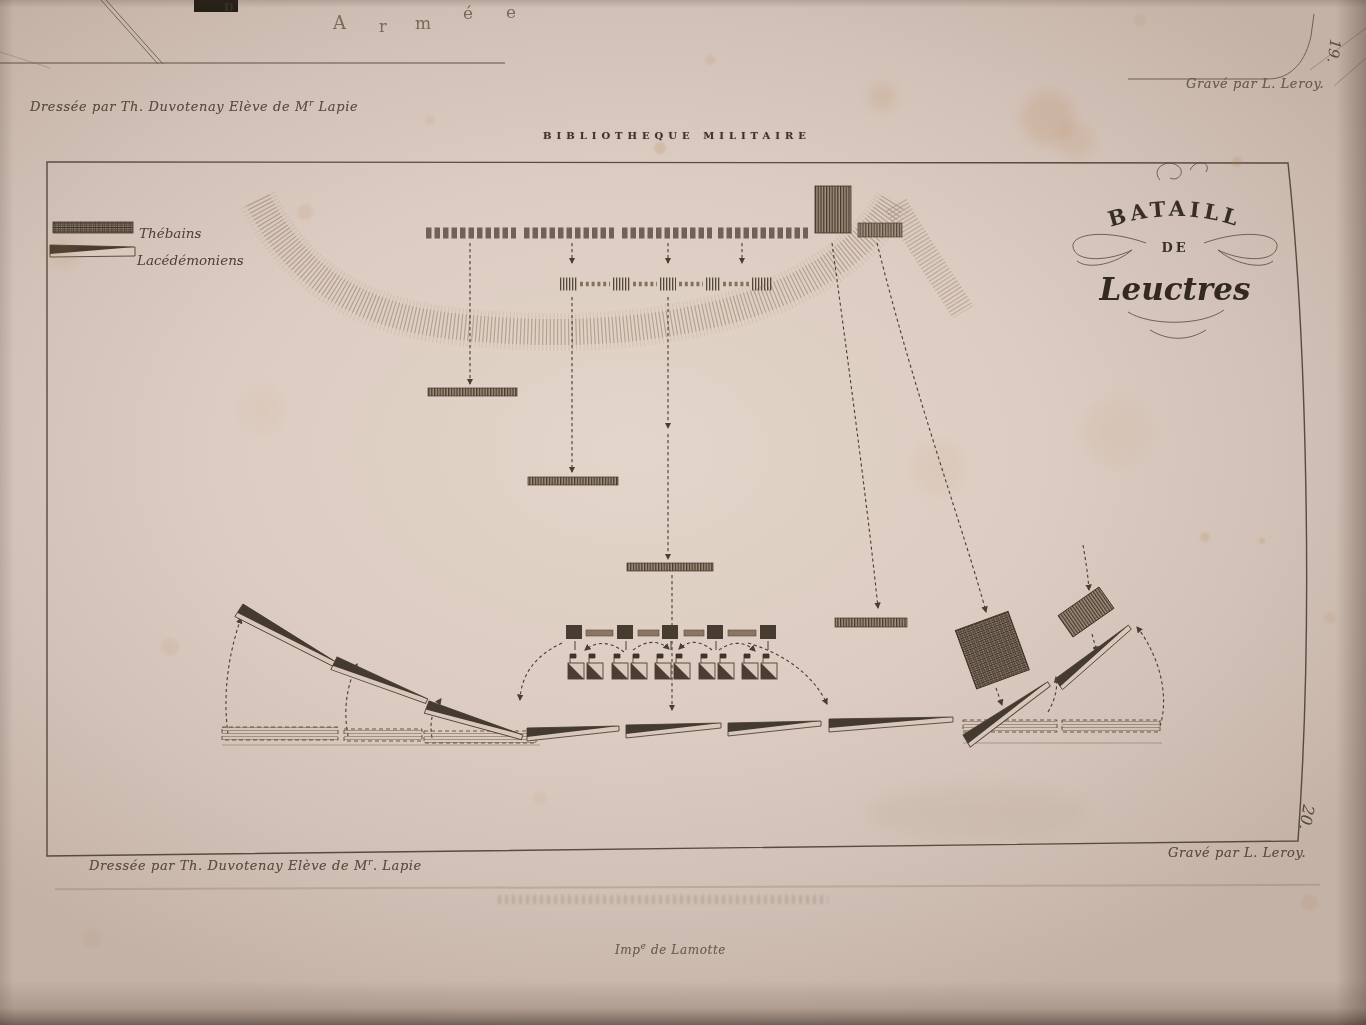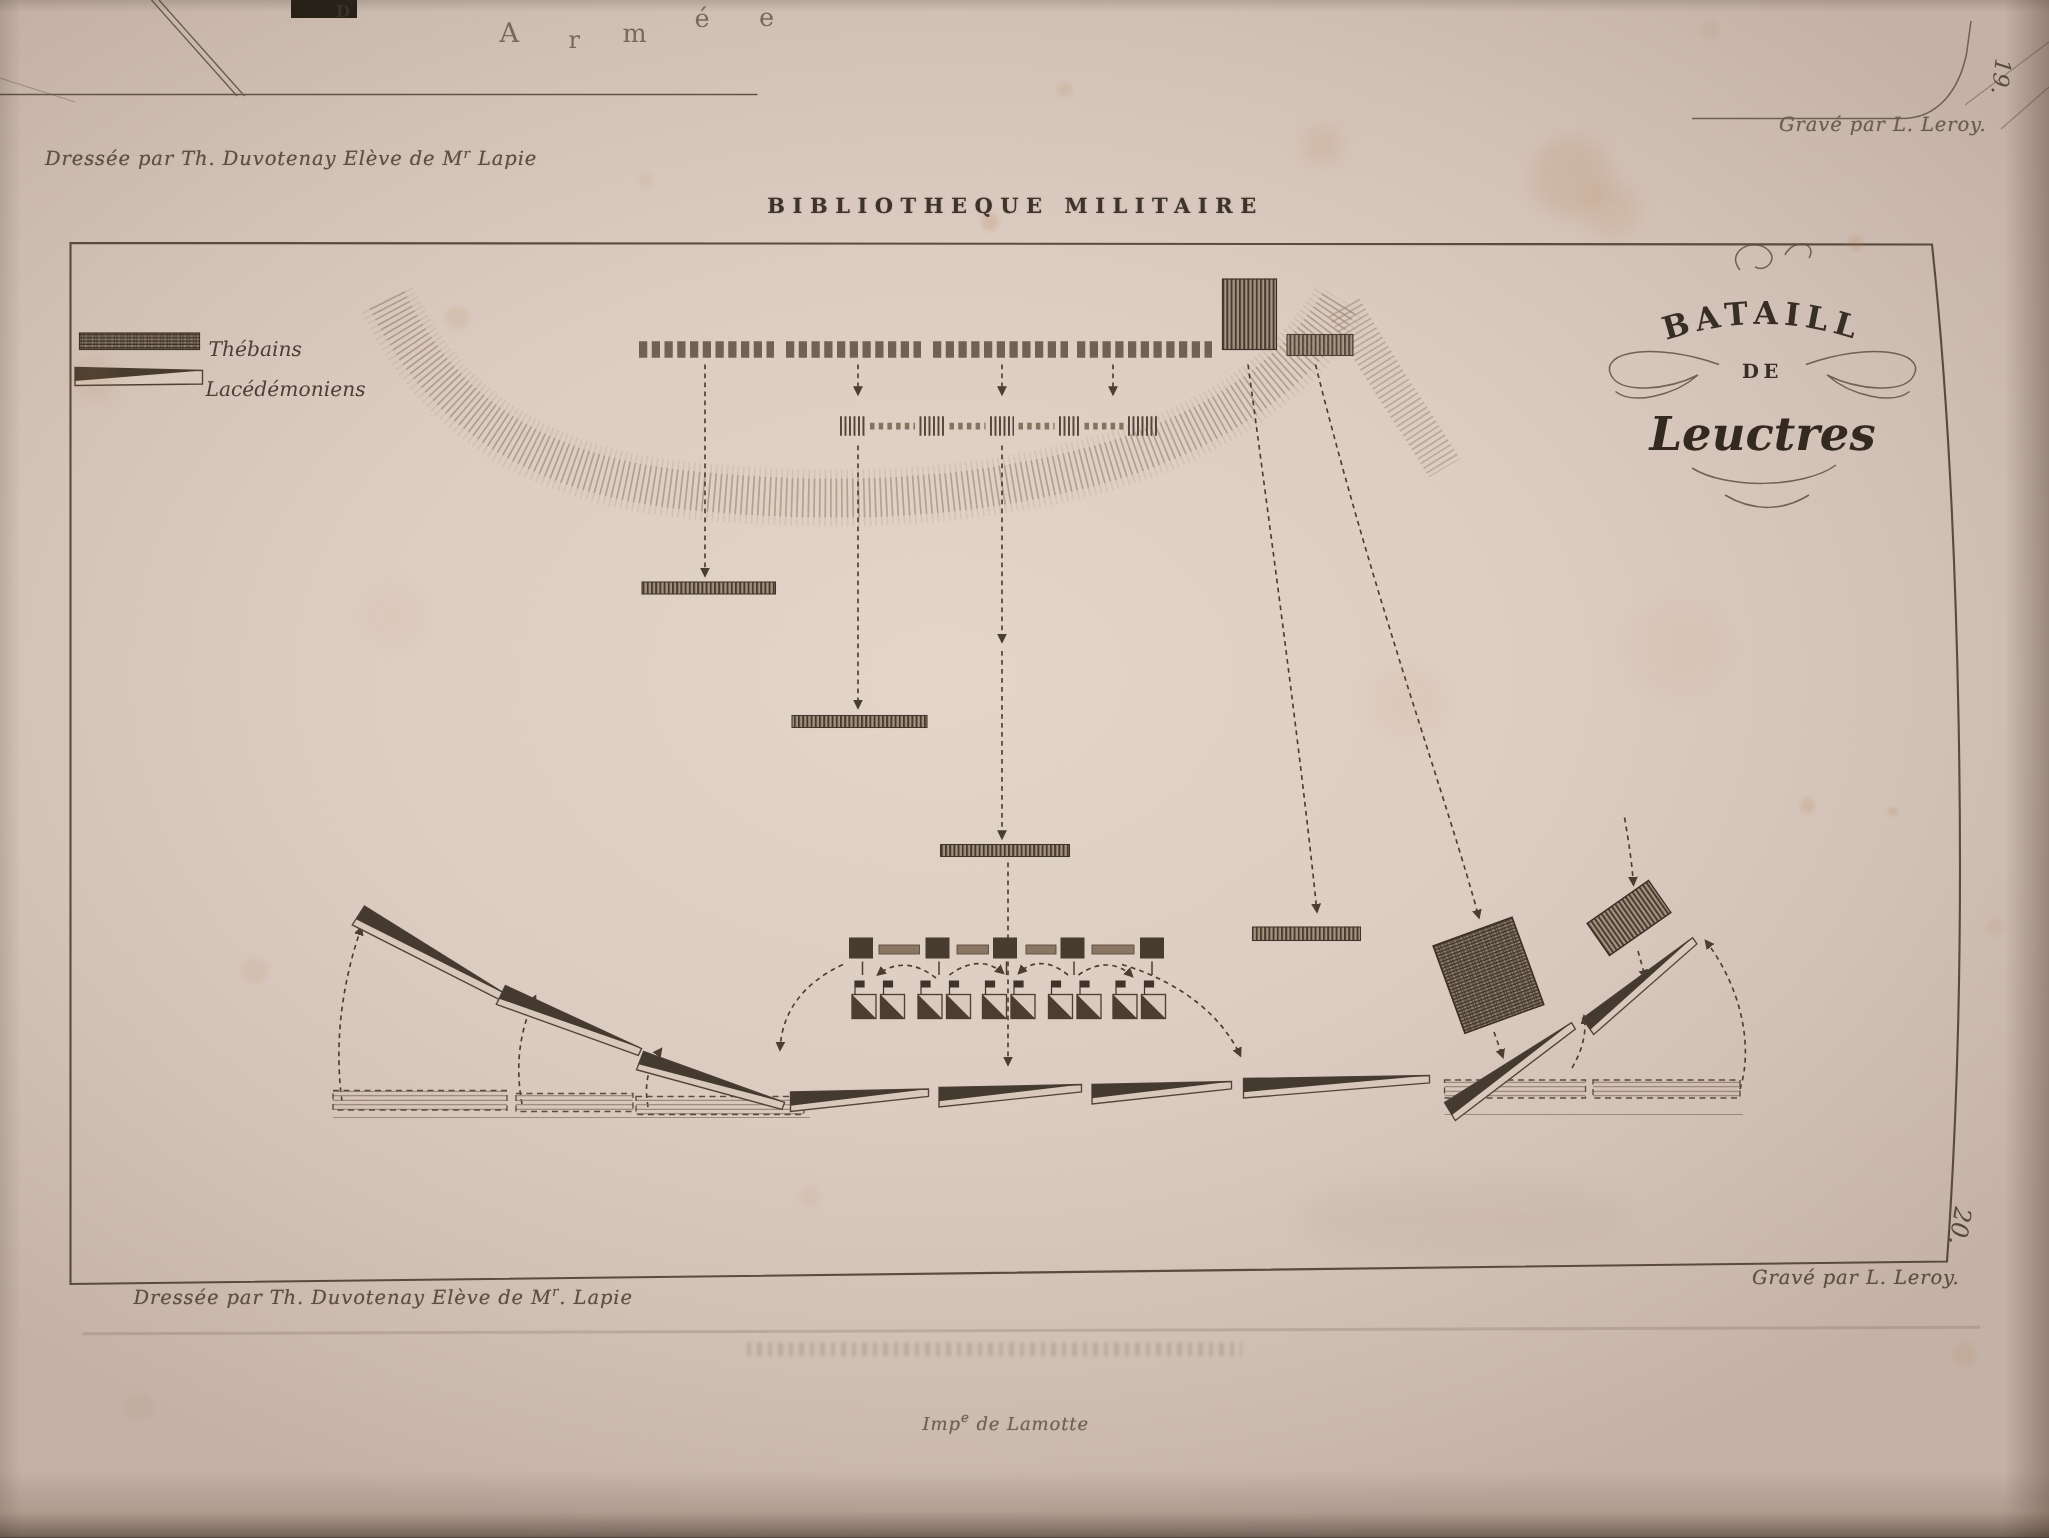--- a/index.html
+++ b/index.html
@@ -4,21 +4,21 @@
 <style>
   html,body{margin:0;padding:0;background:#2b221b;}
   .canvas{position:relative;width:1366px;height:1025px;overflow:hidden;
     font-family:"DejaVu Serif",serif;
     background:
       radial-gradient(ellipse 900px 600px at 46% 44%, #e3d5c9 0%, #dcccc1 45%, #d2c1b6 72%, #c4b2a7 100%);
   }
   .t{position:absolute;white-space:nowrap;}
   .credit{font:italic 13px "DejaVu Serif",serif;letter-spacing:.6px;color:#5b4e42;text-shadow:0 0 .6px rgba(91,78,66,.5);}
   .credit sup{font-size:9px;}
-  .series{font-family:"DejaVu Serif",serif;font-weight:bold;font-size:14px;letter-spacing:5px;color:#3d332a;text-shadow:0 0 1px rgba(61,51,42,.35);}
+  .series{font-family:"DejaVu Serif",serif;font-weight:bold;font-size:10px;letter-spacing:5px;color:#3d332a;text-shadow:0 0 1px rgba(61,51,42,.35);}
   .legend-label{font:italic 13.5px "DejaVu Serif",serif;color:#4a4036;margin-top:11px;}
   .platenum{font:italic 15px "DejaVu Serif",serif;color:#5a4c40;}
   .armee{font-family:"DejaVu Serif",serif;color:#756a5c;filter:blur(.3px);}
   .ghost{pointer-events:none;}
   svg text{font-family:"DejaVu Serif",serif;}
   .cart-bat{font-weight:bold;font-size:21px;letter-spacing:4px;fill:#372e25;}
   .cart-de{font-weight:bold;font-size:13px;letter-spacing:3px;fill:#372e25;}
   .cart-leu{font-style:italic;font-weight:bold;font-size:31px;fill:#33291f;}
   .darr{stroke:#4a3e33;stroke-width:1.1;fill:none;stroke-dasharray:3.2 2.8;marker-end:url(#ah);}
   .flr{stroke:#5d4f43;stroke-width:1;fill:none;opacity:.85;}

